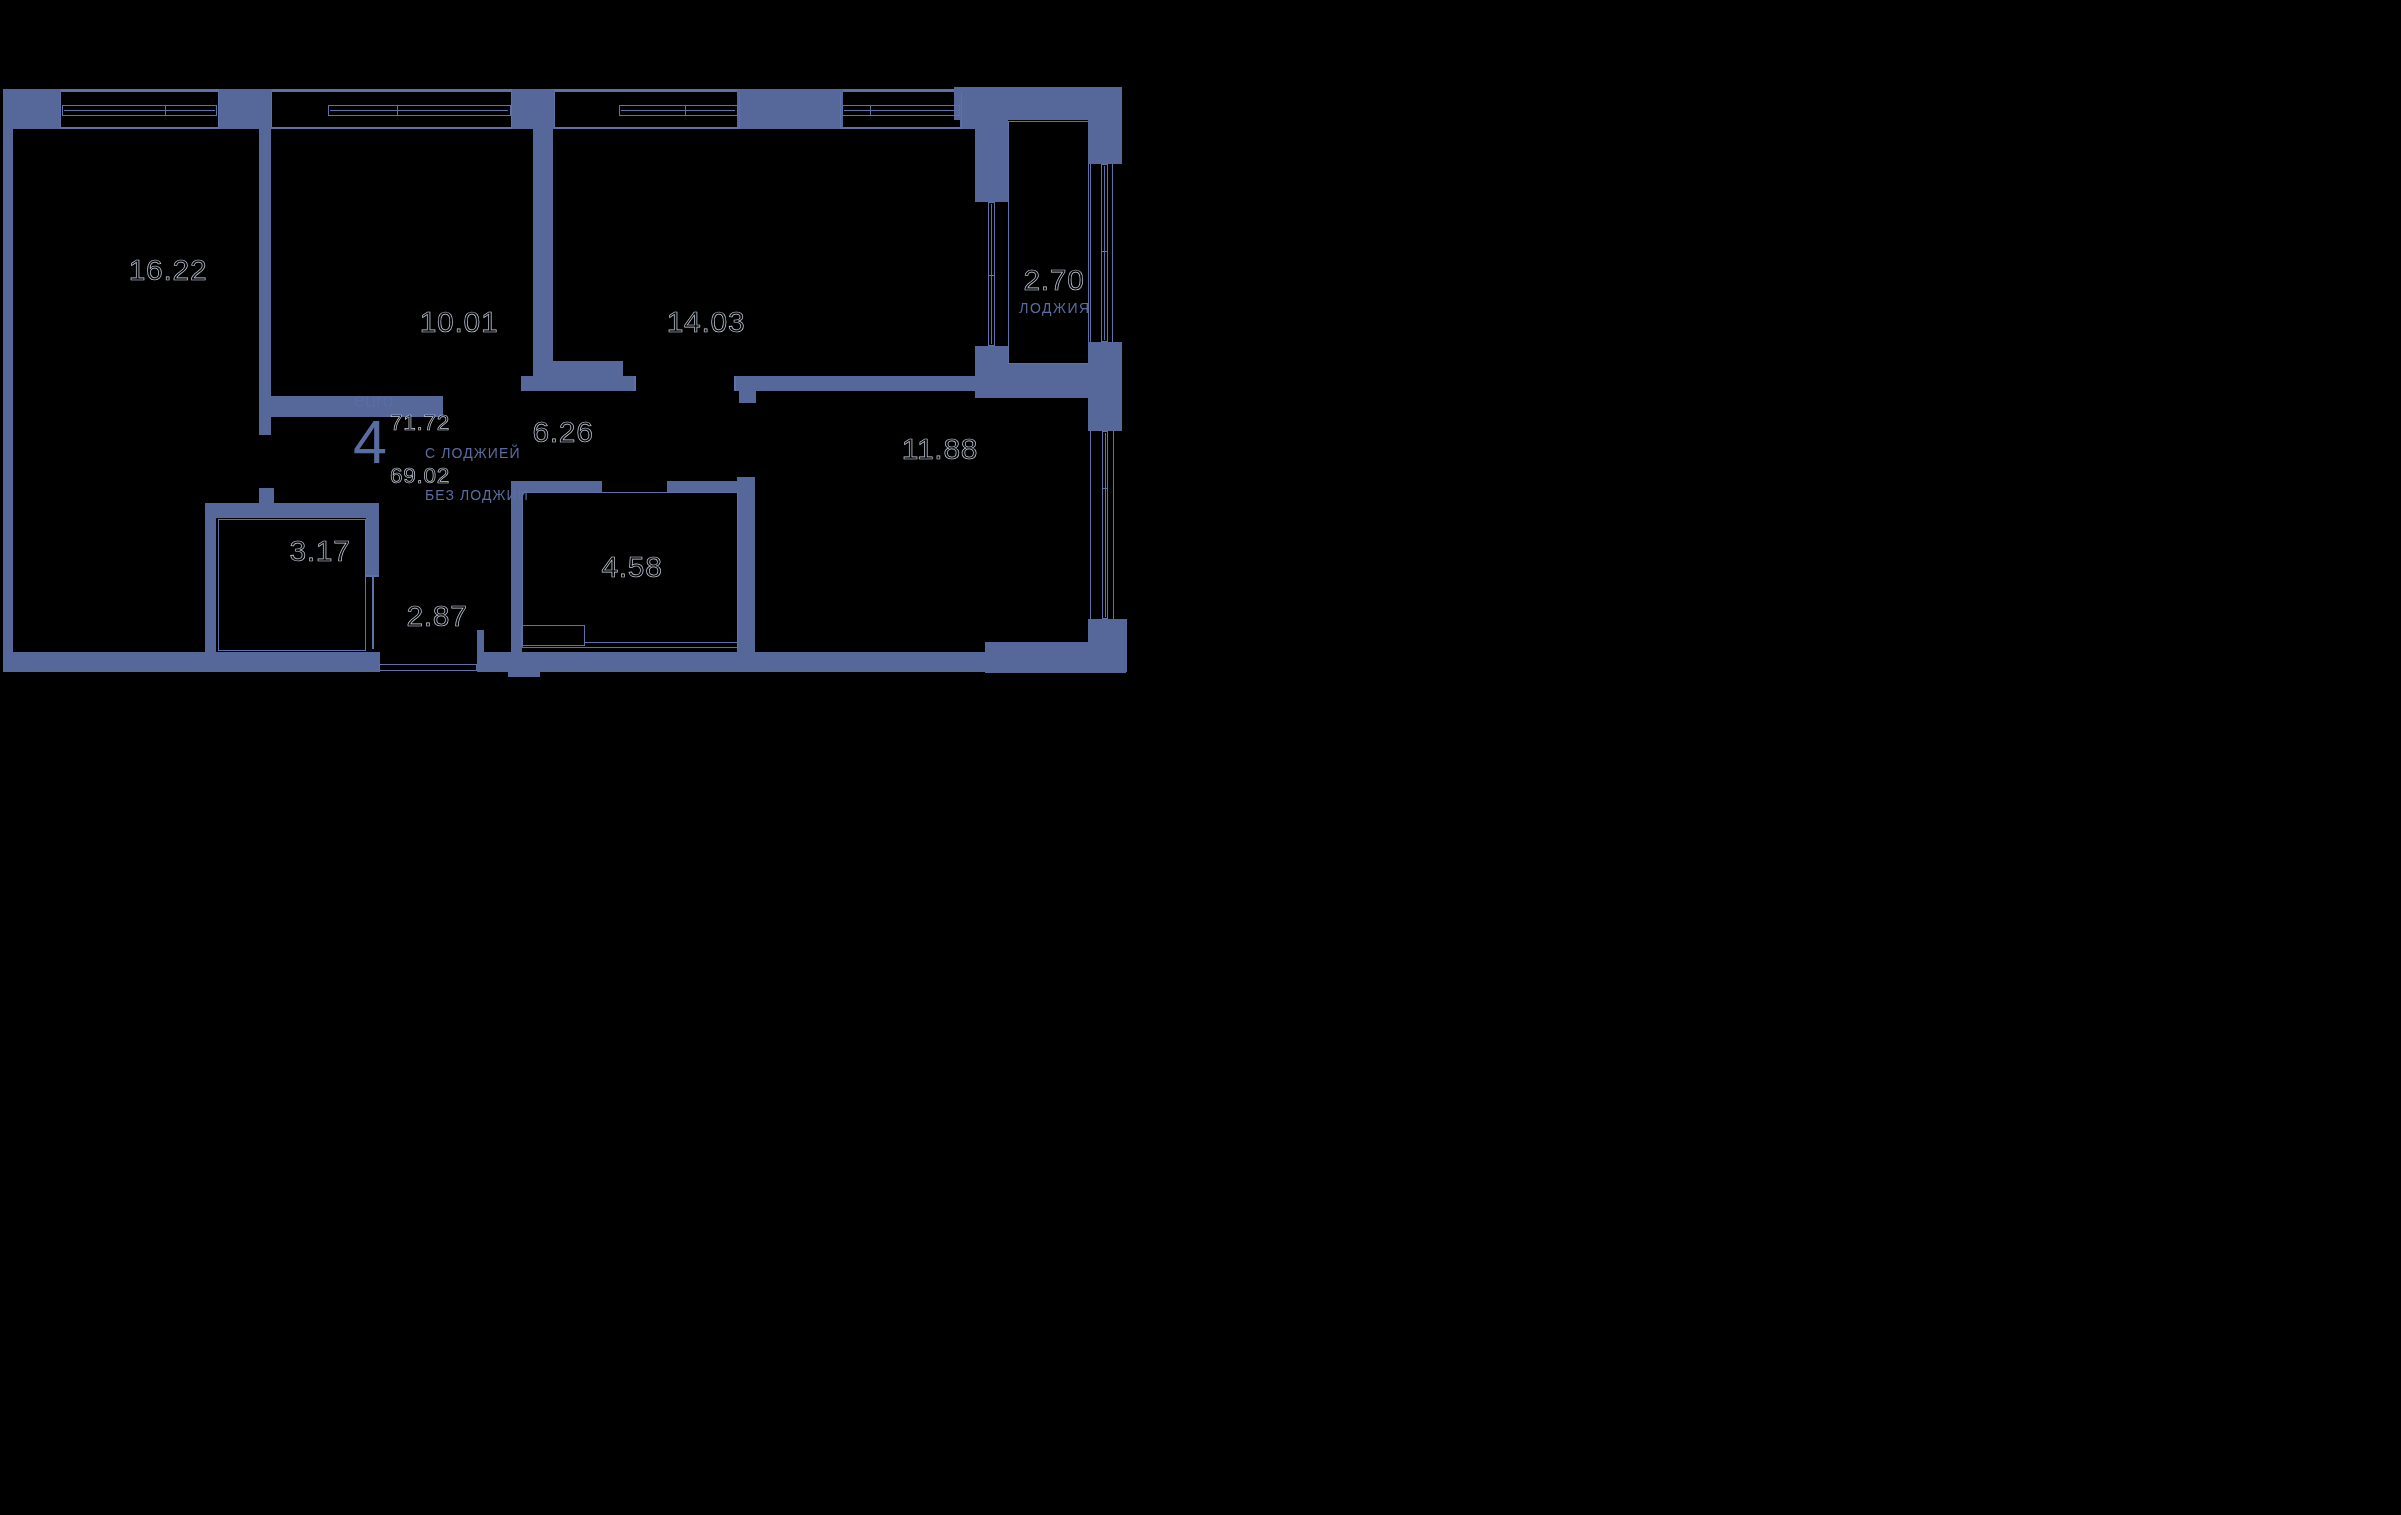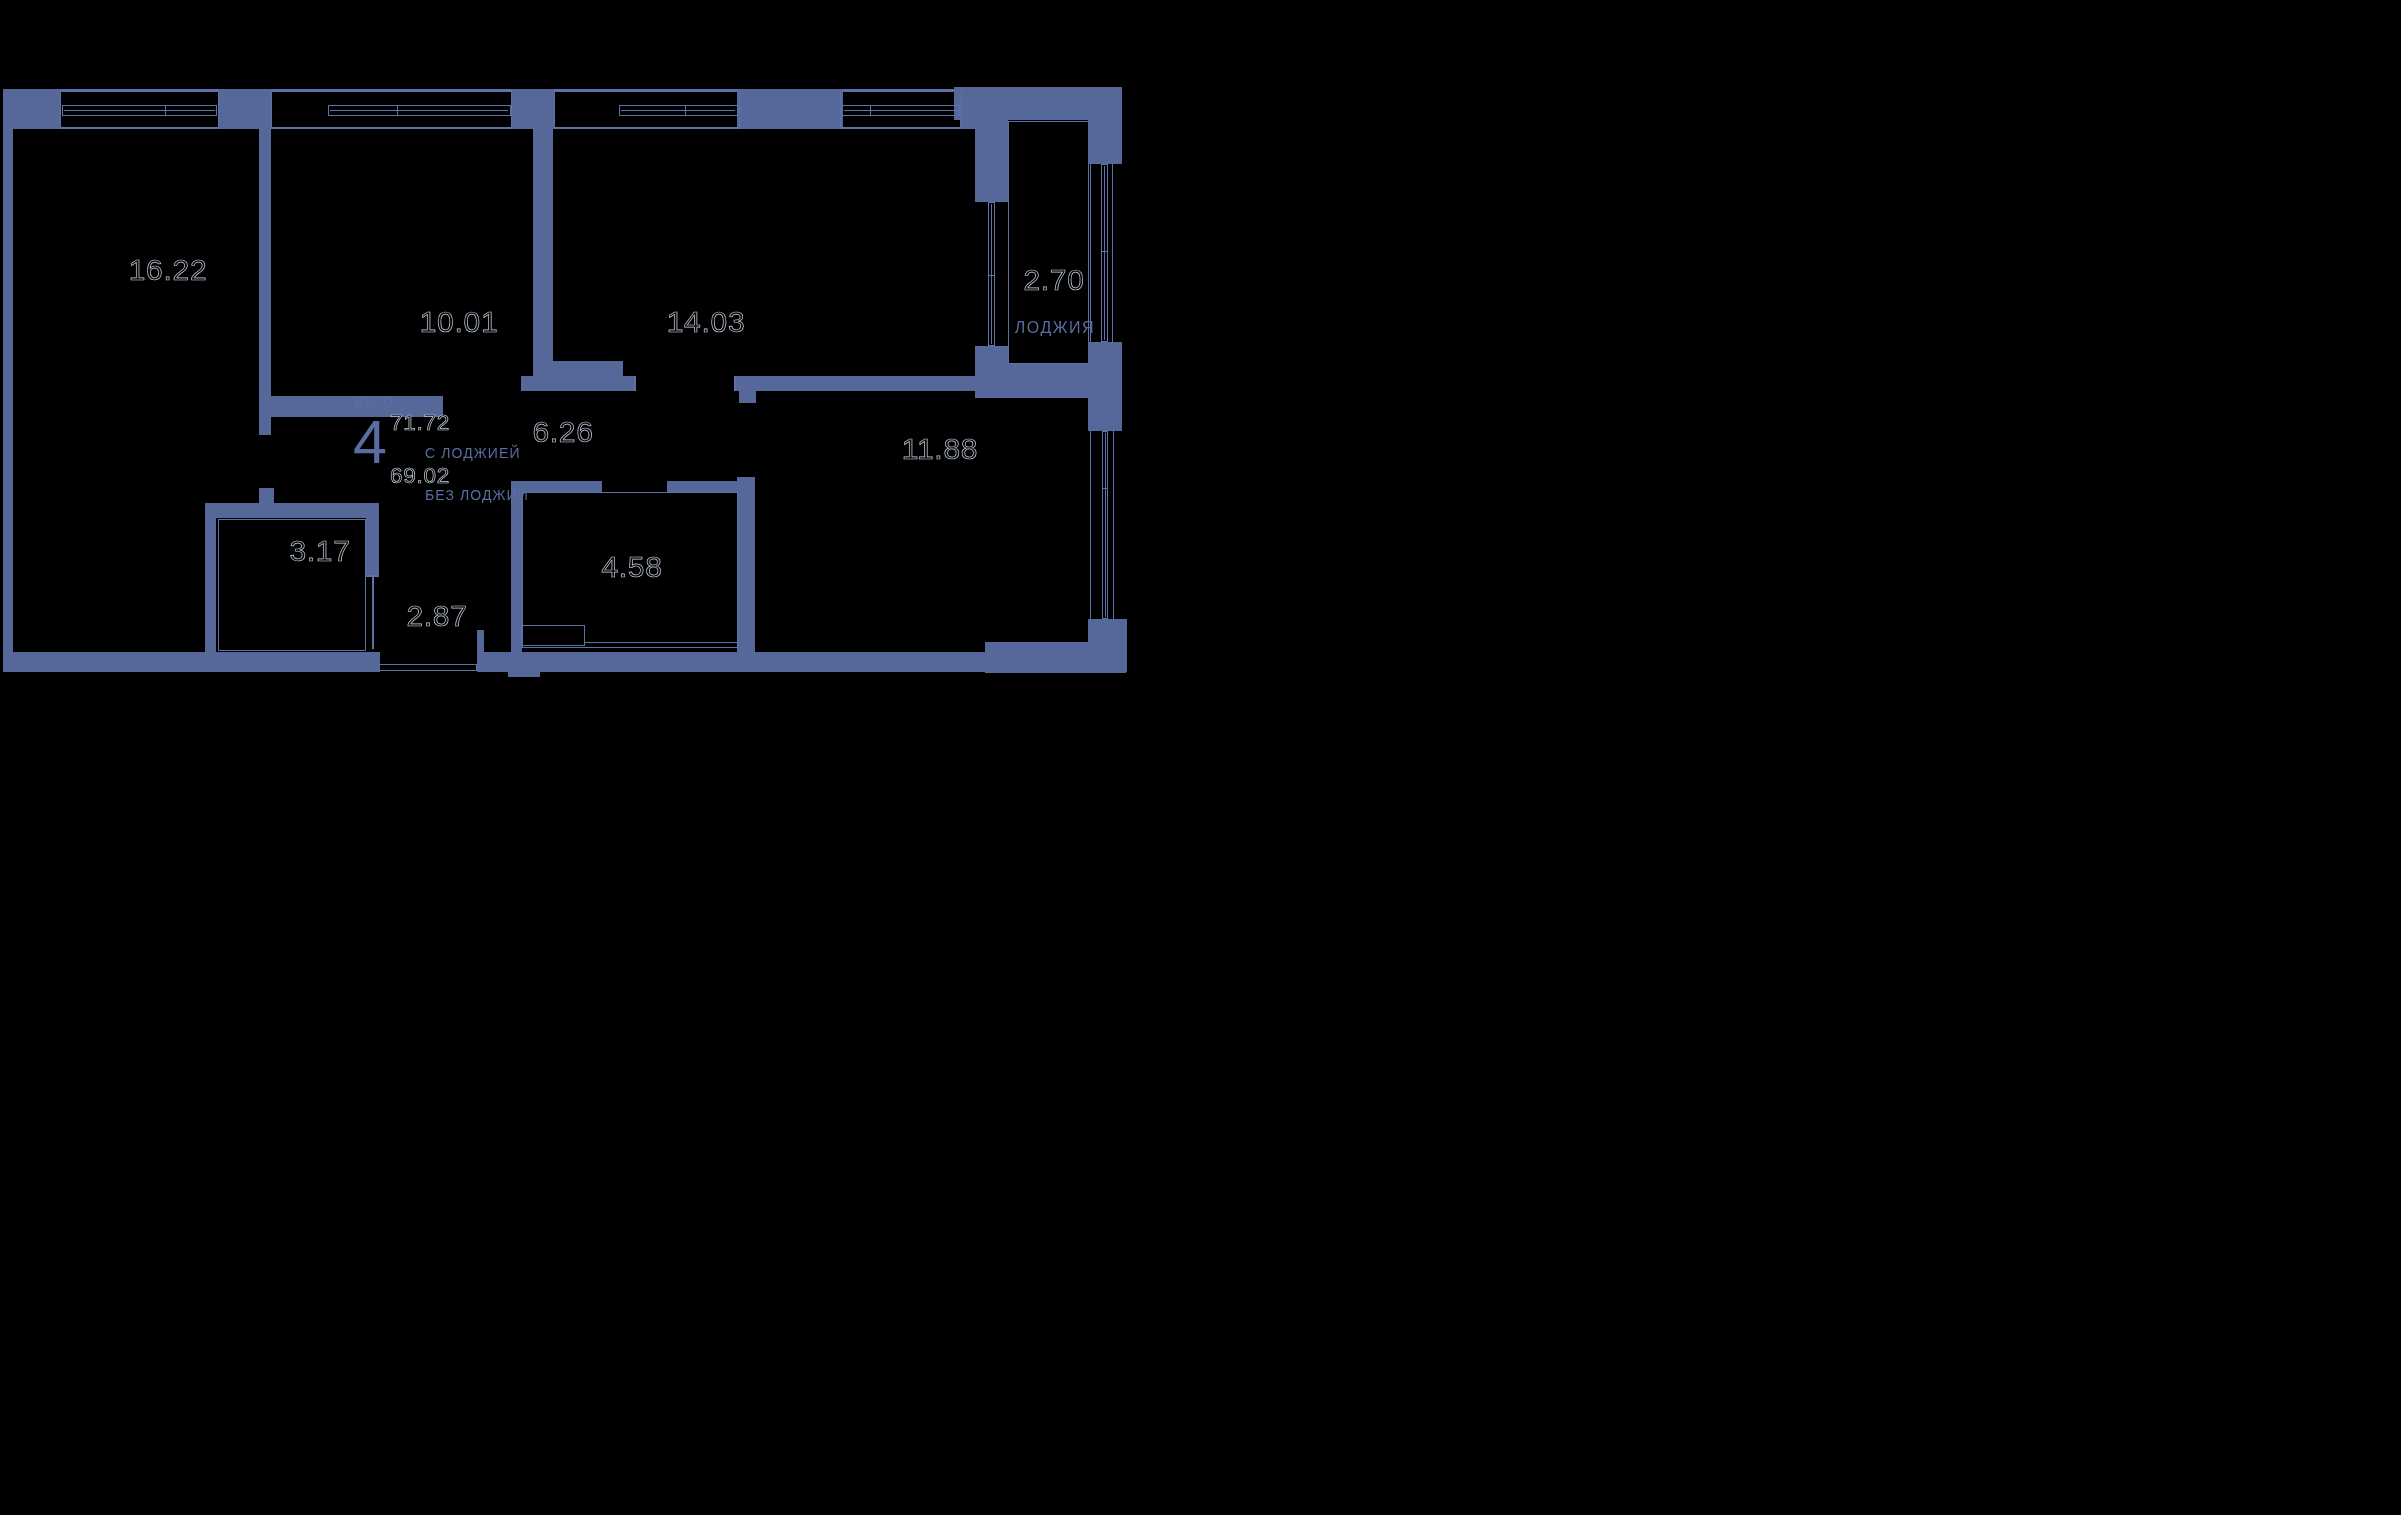--- a/index.html
+++ b/index.html
@@ -23,21 +23,21 @@
   .gz{position:absolute;border:0.7px solid var(--line);background:transparent;box-sizing:border-box;}
   .lbl{position:absolute;transform:translate(-50%,-50%);white-space:nowrap;line-height:1;}
   .num{
     color:var(--numfill);
     -webkit-text-stroke:0.7px var(--outline);
     font-weight:300;
     letter-spacing:0.7px;
     font-size:30px;
   }
   .bluetxt{color:var(--blue);}
-  .roomname{font-size:16px;letter-spacing:1.5px;font-weight:400;margin-top:20px;}
+  .roomname{font-size:14px;letter-spacing:1.5px;font-weight:400;}
   .info{position:absolute;line-height:1;white-space:nowrap;}
   .info-euro{font-size:19.7px;font-weight:400;}
   .info-count{font-size:61px;font-weight:300;}
   .info-num{font-size:22.6px;}
   .info-sub{font-size:14px;letter-spacing:1.1px;font-weight:400;margin-left:35px;}
 </style>
 </head>
 <body>
 
 <div class="plan">

